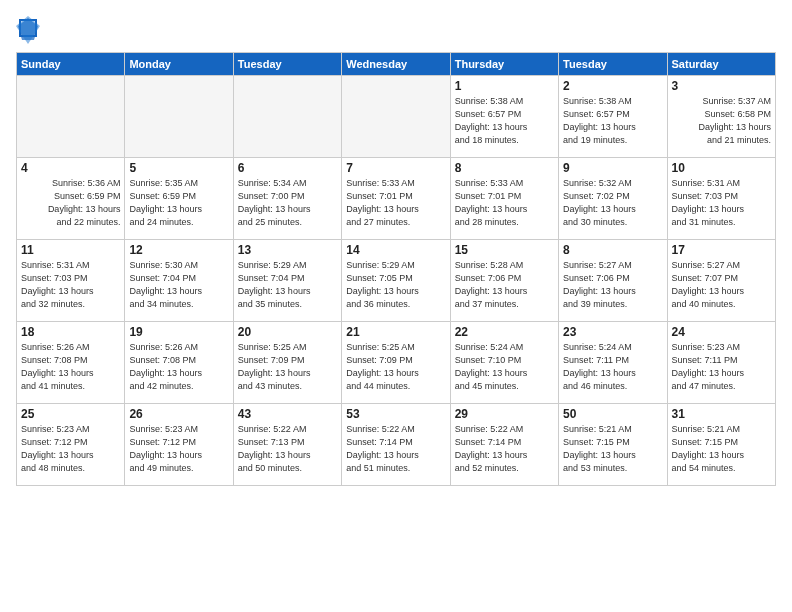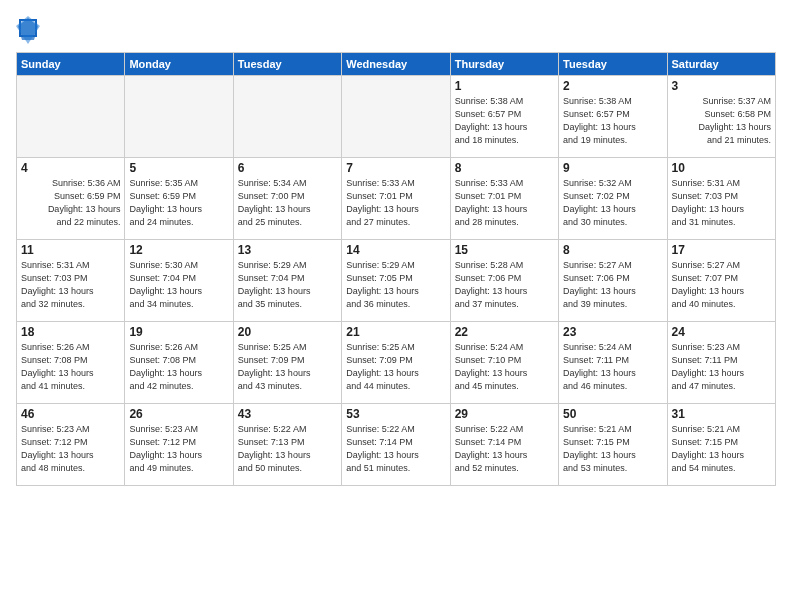--- a/index.html
+++ b/index.html
@@ -305,21 +305,21 @@
           <td>
             <div class="day-number">24</div>
             <div class="day-info" style="white-space: pre-line;">Sunrise: 5:23 AM
 Sunset: 7:11 PM
 Daylight: 13 hours
 and 47 minutes.</div>
           </td>
         </tr>
         <tr>
           <td>
-            <div class="day-number">46</div>
+            <div class="day-number">25</div>
             <div class="day-info" style="white-space: pre-line;">Sunrise: 5:23 AM
 Sunset: 7:12 PM
 Daylight: 13 hours
 and 48 minutes.</div>
           </td>
           <td>
             <div class="day-number">26</div>
             <div class="day-info" style="white-space: pre-line;">Sunrise: 5:23 AM
 Sunset: 7:12 PM
 Daylight: 13 hours

